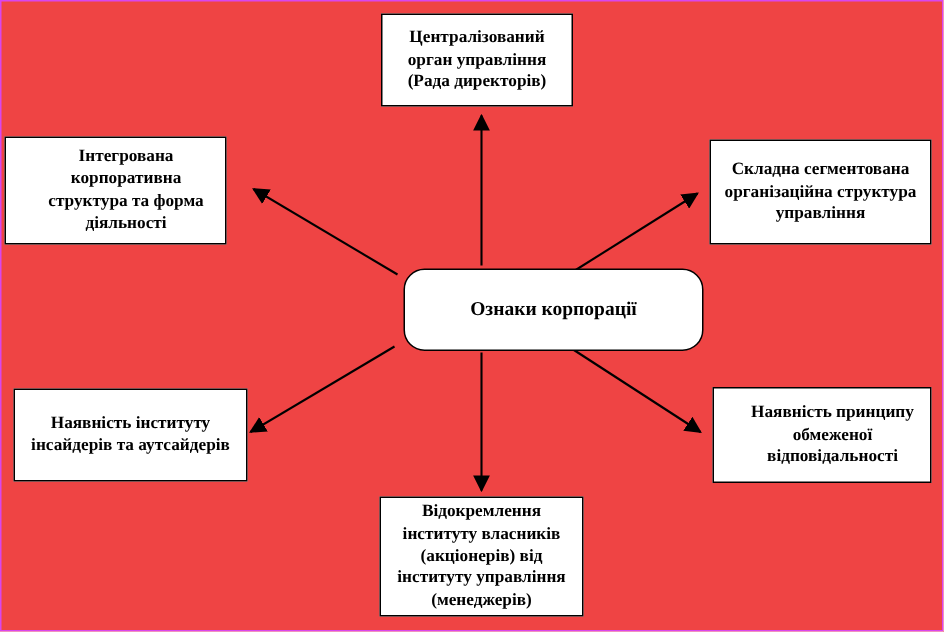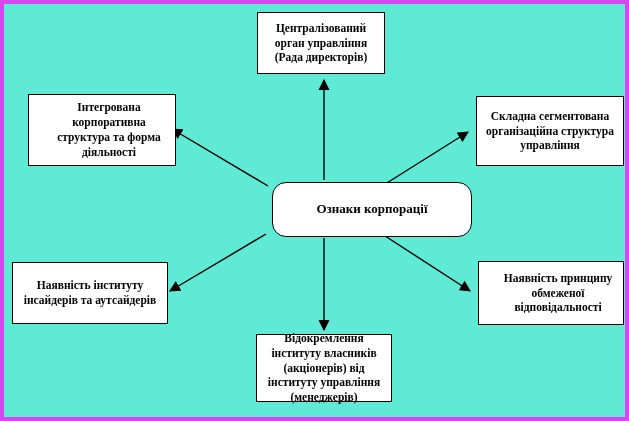--- a/index.html
+++ b/index.html
@@ -4,22 +4,22 @@
 <style>
   html, body {
     margin: 0;
     padding: 0;
     background: #ffffff;
   }
   .canvas {
     position: relative;
     width: 629px;
     height: 421px;
-    background: #5eead4;
-    border: 4px solid #d946ef;
+    background: #ef4444;
+    border: 1px solid #d946ef;
     box-sizing: border-box;
     font-family: "Liberation Serif", "DejaVu Serif", serif;
     overflow: hidden;
   }
   .arrows {
     position: absolute;
     left: 0;
     top: 0;
     width: 629px;
     height: 421px;
@@ -37,25 +37,25 @@
     align-items: center;
     justify-content: center;
     text-align: center;
     font-weight: bold;
     font-size: 11.5px;
     line-height: 1.3;
     color: #000000;
     padding: 2px 6px;
   }
   .box-top-center   { left: 253px; top: 8px;   width: 128px; height: 62px; }
-  .box-top-left     { left: 24px;  top: 90px;  width: 148px; height: 72px; padding-left: 20px; }
+  .box-top-left     { left: 2px;  top: 90px;  width: 148px; height: 72px; padding-left: 20px; }
   .box-top-right    { left: 472px; top: 92px;  width: 148px; height: 70px; }
   .box-bottom-left  { left: 8px;   top: 258px; width: 156px; height: 62px; }
   .box-bottom-right { left: 474px; top: 257px; width: 146px; height: 64px; padding-left: 20px; }
-  .box-bottom-center{ left: 252px; top: 330px; width: 136px; height: 68px; }
+  .box-bottom-center{ left: 252px; top: 330px; width: 136px; height: 80px; }
   .box-center {
     left: 220px; top: 178px; width: 200px; height: 55px;
     border-radius: 14px;
     font-size: 13px;
     margin-left: 48px;
   }
 </style>
 </head>
 <body>
 

